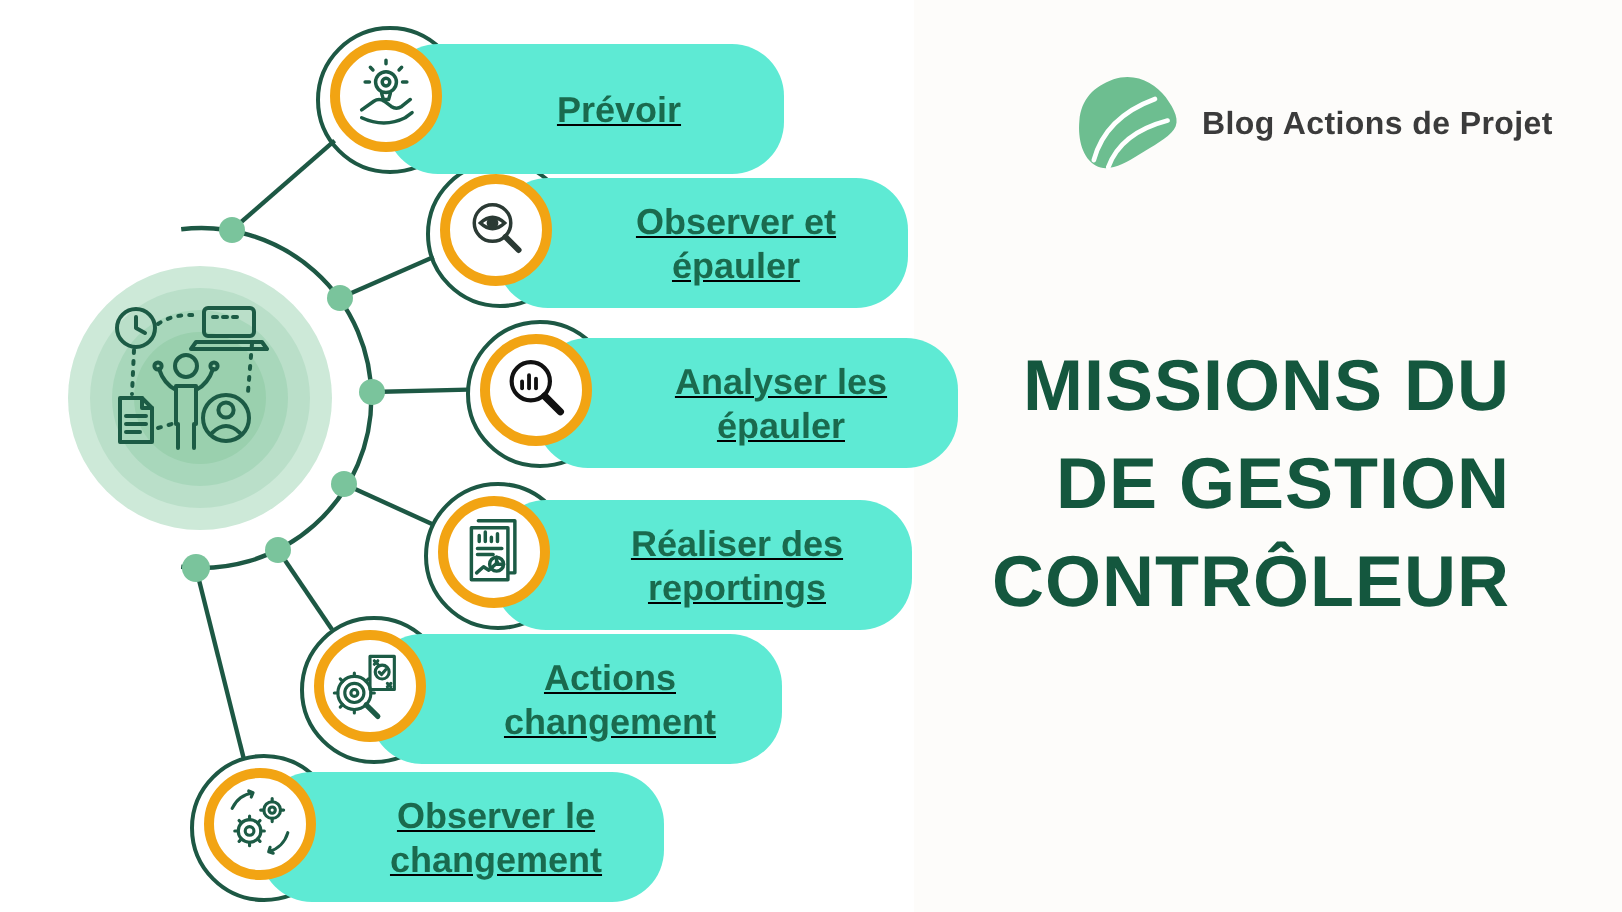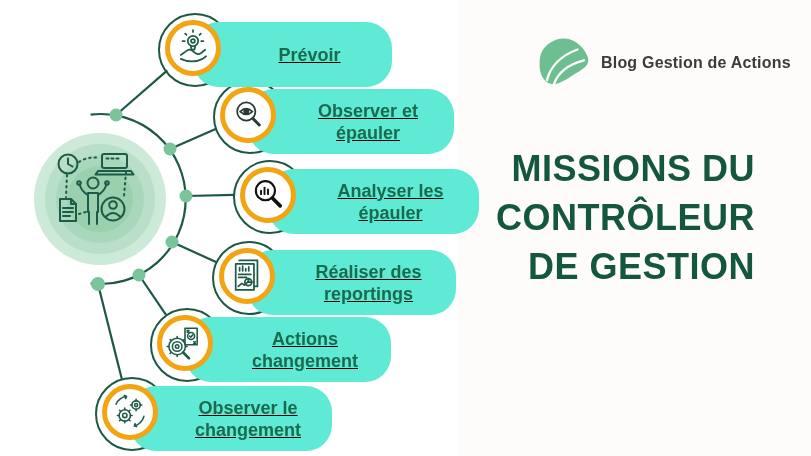--- a/index.html
+++ b/index.html
@@ -32,21 +32,21 @@
     display:flex;align-items:center;justify-content:center;
   }
   .icon-circle svg{display:block;}
 
   
   .brand{position:absolute;left:536px;top:36px;display:flex;align-items:center;gap:9px;z-index:2;}
   .brand-text{font-size:16px;font-weight:bold;color:#3b3b3b;letter-spacing:0.2px;}
 
   
   .title{
-    position:absolute;top:144px;right:56px;text-align:right;z-index:2;
+    position:absolute;top:168px;right:56px;text-align:right;z-index:2;
     color:#14573e;font-weight:800;font-size:36px;line-height:49px;letter-spacing:0.5px;
   }
   .title span{display:block;}
 </style>
 </head>
 <body>
 
 <div class="stage">
   <div class="photo-panel"></div>
 
@@ -244,21 +244,21 @@
       </svg>
     </div>
   </div>
 
   <div class="brand">
     <svg width="56" height="54" viewBox="0 0 60 60">
       <path d="M22 4 C34 0 45 6 51 14 C56 21 59 27 55.5 32 C52 37 44 41 36 46 C28 51 19 56 12 52 C5 48 2 38 3 27 C4 15 11 8 22 4 Z" fill="#6dbe90"></path>
       <path d="M11 49 C15 34 26 22 45 15" stroke="#ffffff" stroke-width="2.6" fill="none" stroke-linecap="round"></path>
       <path d="M19 53 C23 42 33 32 52 27" stroke="#ffffff" stroke-width="2.6" fill="none" stroke-linecap="round"></path>
     </svg>
-    <span class="brand-text">Blog Gestion de Actions</span>
+    <span class="brand-text">Blog Actions de Projet</span>
   </div>
 
   <h1 class="title" style="margin:0;">
     <span>MISSIONS DU</span>
+    <span>DE GESTION</span>
     <span>CONTRÔLEUR</span>
-    <span>DE GESTION</span>
   </h1>
 </div>
 
 </body></html>

